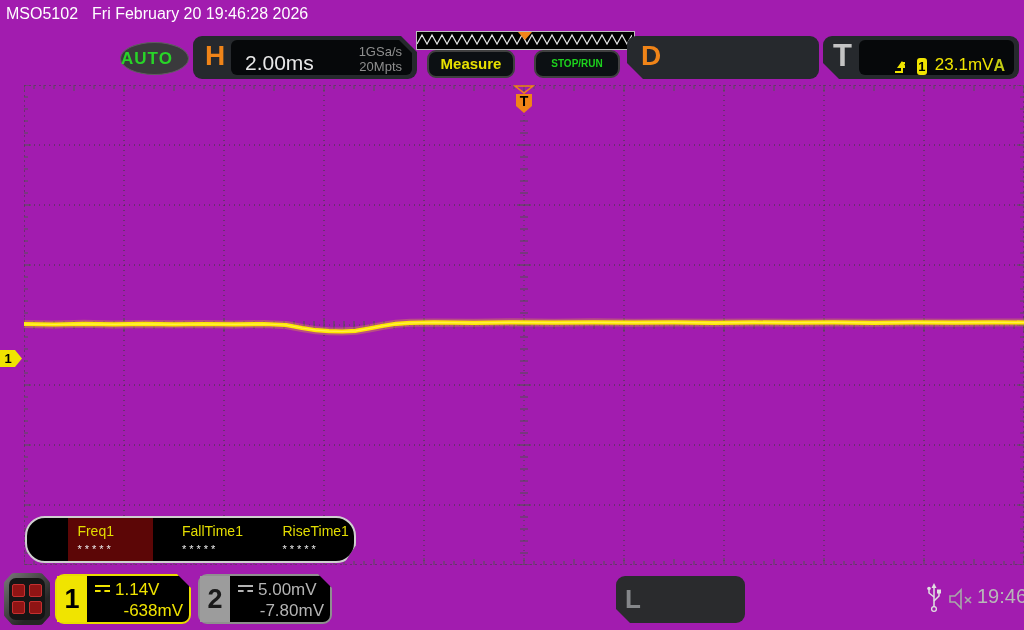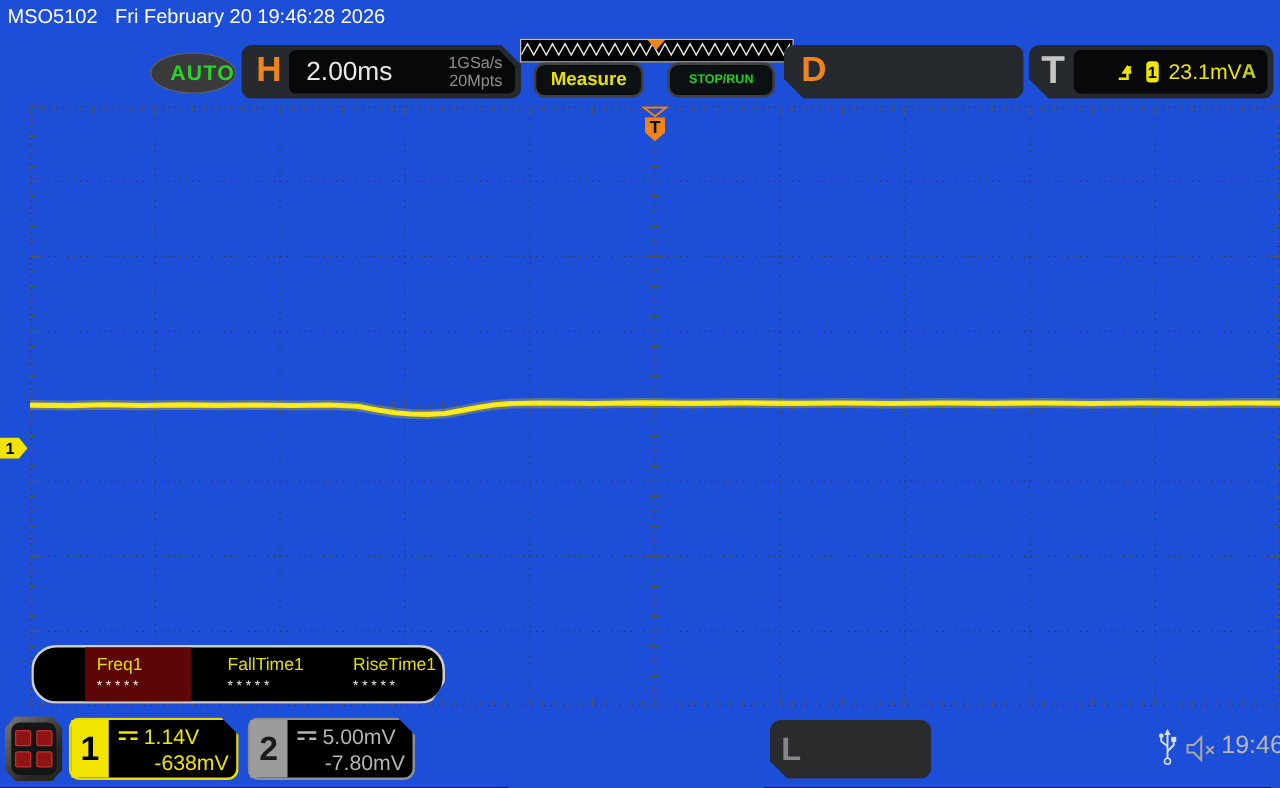--- a/index.html
+++ b/index.html
@@ -1,32 +1,32 @@
 <!DOCTYPE html>
 <html><head>
 <meta charset="utf-8">
 <style>
   html,body{margin:0;padding:0;background:#000;}
-  .screen{position:relative;width:1024px;height:630px;background:#1d4ed8;overflow:hidden;
+  .screen{position:relative;width:1024px;height:630px;background:#a21caf;overflow:hidden;
           font-family:"Liberation Sans",sans-serif;}
   
   .titlebar{position:absolute;left:6px;top:5px;color:#fff;font-size:16px;white-space:pre;}
   .titlebar .model{margin-right:14px;}
   
   .logo{position:absolute;left:8px;top:36px;color:#f2e400;font-family:"Liberation Serif",serif;
         font-weight:bold;font-size:33px;letter-spacing:1px;}
   .auto-badge{position:absolute;left:120px;top:42px;width:67px;height:31px;background:#3a3a3c;
         border:1px solid #5e5e5e;border-radius:50%;color:#28d528;font-weight:bold;font-size:17px;
-        text-align:right;line-height:31px;letter-spacing:1px;}
+        text-align:left;line-height:31px;letter-spacing:1px;}
   .panel{position:absolute;background:#26292d;border-radius:9px;}
   .panel.bevel-tr{clip-path:polygon(0 0,calc(100% - 16px) 0,100% 16px,100% 100%,0 100%);}
   .panel.bevel-bl{clip-path:polygon(0 0,100% 0,100% 100%,16px 100%,0 calc(100% - 16px));}
   .panel-letter{position:absolute;top:4px;font-size:28px;font-weight:bold;color:#f08418;}
   .panel-inner{position:absolute;top:4px;bottom:4px;background:#06080a;border-radius:6px;
-        display:flex;align-items:center;}
+        display:flex;align-items:flex-end;}
   .h-panel{left:193px;top:36px;width:224px;height:43px;}
   .h-panel .panel-letter{left:12px;}
   .h-panel .panel-inner{left:38px;right:5px;clip-path:polygon(0 0,calc(100% - 13px) 0,100% 13px,100% 100%,0 100%);}
   .timebase{color:#e8e8e8;font-size:21px;margin-left:14px;flex:1;}
   .samprate{color:#8f8f8f;font-size:13px;line-height:1.15;text-align:right;margin-right:10px;}
   .preview{position:absolute;left:416px;top:31px;width:217px;height:17px;background:#000;
         border:1px solid #bdbdbd;}
   .preview svg{position:absolute;left:0;top:0;}
   .preview .trig-tri{position:absolute;left:101px;top:0;width:0;height:0;
         border-left:7px solid transparent;border-right:7px solid transparent;border-top:8px solid #f08418;}

